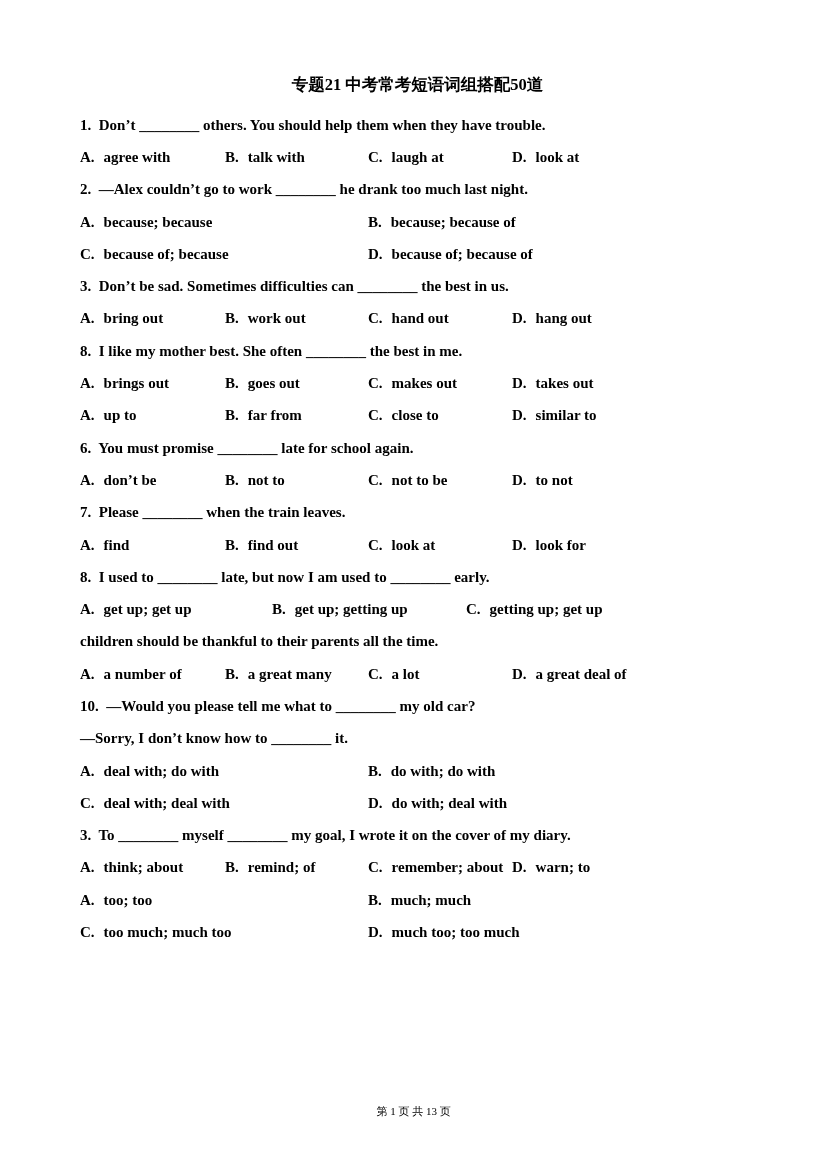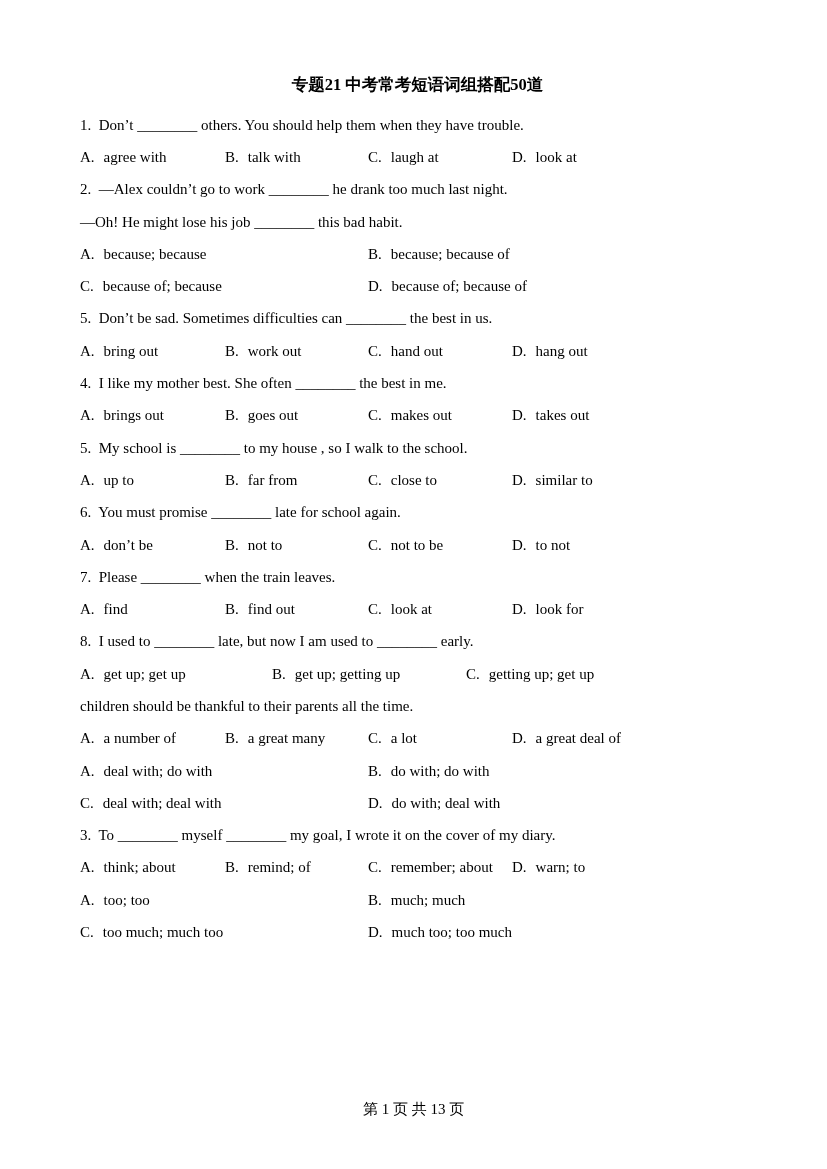--- a/index.html
+++ b/index.html
@@ -1,73 +1,73 @@
 <!DOCTYPE html>
 <html><head>
 <meta charset="utf-8">
 <style>
   html,body{margin:0;padding:0;background:#ffffff;}
   .page{position:relative;width:827px;height:1169px;background:#ffffff;font-family:"Liberation Serif","DejaVu Serif",serif;font-size:15px;color:#000;overflow:hidden;border-radius:19px;}
   .content{position:absolute;top:74px;left:80px;right:72px;}
   .title{margin:0 0 13px 0;text-align:center;font-weight:bold;font-size:16.5px;line-height:22px;white-space:pre;}
-  .line{display:flex;align-items:center;height:32.3px;white-space:pre;overflow:visible;}
+  .line{display:flex;align-items:center;height:32.3px;white-space:pre;overflow:visible;font-weight:bold;}
   .options-row{display:grid;align-items:center;}
   .cols-4{grid-template-columns:145px 143px 144px 1fr;}
   .cols-3{grid-template-columns:192px 194px 1fr;}
   .cols-2{grid-template-columns:288px 1fr;}
   .option{display:flex;align-items:baseline;white-space:pre;}
   .opt-label{margin-right:9px;}
-  .footer{position:absolute;left:0;right:0;bottom:50px;text-align:center;font-size:15px;white-space:pre;}
+  .footer{position:absolute;left:0;right:0;bottom:50px;text-align:center;font-size:11px;white-space:pre;}
 </style>
 </head>
 <body>
 
 <div class="page">
   <div class="content">
     <div class="title">专题21 中考常考短语词组搭配50道</div>
     <div id="questions">
         <div>
           <div class="line">1.  Don’t ________ others. You should help them when they have trouble.</div>
           <div class="line options-row cols-4"><div class="option"><span class="opt-label">A.</span><span class="opt-text">agree with</span></div><div class="option"><span class="opt-label">B.</span><span class="opt-text">talk with</span></div><div class="option"><span class="opt-label">C.</span><span class="opt-text">laugh at</span></div><div class="option"><span class="opt-label">D.</span><span class="opt-text">look at</span></div></div>
         </div>
         <div>
           <div class="line">2.  —Alex couldn’t go to work ________ he drank too much last night.</div>
-          <div class="line">—Oh! He might lose his job ________ this bad habit.</div>
           <div class="line options-row cols-2"><div class="option"><span class="opt-label">A.</span><span class="opt-text">because; because</span></div><div class="option"><span class="opt-label">B.</span><span class="opt-text">because; because of</span></div></div>
           <div class="line options-row cols-2"><div class="option"><span class="opt-label">C.</span><span class="opt-text">because of; because</span></div><div class="option"><span class="opt-label">D.</span><span class="opt-text">because of; because of</span></div></div>
         </div>
         <div>
-          <div class="line">5.  Don’t be sad. Sometimes difficulties can ________ the best in us.</div>
+          <div class="line">3.  Don’t be sad. Sometimes difficulties can ________ the best in us.</div>
           <div class="line options-row cols-4"><div class="option"><span class="opt-label">A.</span><span class="opt-text">bring out</span></div><div class="option"><span class="opt-label">B.</span><span class="opt-text">work out</span></div><div class="option"><span class="opt-label">C.</span><span class="opt-text">hand out</span></div><div class="option"><span class="opt-label">D.</span><span class="opt-text">hang out</span></div></div>
         </div>
         <div>
-          <div class="line">4.  I like my mother best. She often ________ the best in me.</div>
+          <div class="line">8.  I like my mother best. She often ________ the best in me.</div>
           <div class="line options-row cols-4"><div class="option"><span class="opt-label">A.</span><span class="opt-text">brings out</span></div><div class="option"><span class="opt-label">B.</span><span class="opt-text">goes out</span></div><div class="option"><span class="opt-label">C.</span><span class="opt-text">makes out</span></div><div class="option"><span class="opt-label">D.</span><span class="opt-text">takes out</span></div></div>
         </div>
         <div>
-          <div class="line">5.  My school is ________ to my house , so I walk to the school.</div>
           <div class="line options-row cols-4"><div class="option"><span class="opt-label">A.</span><span class="opt-text">up to</span></div><div class="option"><span class="opt-label">B.</span><span class="opt-text">far from</span></div><div class="option"><span class="opt-label">C.</span><span class="opt-text">close to</span></div><div class="option"><span class="opt-label">D.</span><span class="opt-text">similar to</span></div></div>
         </div>
         <div>
           <div class="line">6.  You must promise ________ late for school again.</div>
           <div class="line options-row cols-4"><div class="option"><span class="opt-label">A.</span><span class="opt-text">don’t be</span></div><div class="option"><span class="opt-label">B.</span><span class="opt-text">not to</span></div><div class="option"><span class="opt-label">C.</span><span class="opt-text">not to be</span></div><div class="option"><span class="opt-label">D.</span><span class="opt-text">to not</span></div></div>
         </div>
         <div>
           <div class="line">7.  Please ________ when the train leaves.</div>
           <div class="line options-row cols-4"><div class="option"><span class="opt-label">A.</span><span class="opt-text">find</span></div><div class="option"><span class="opt-label">B.</span><span class="opt-text">find out</span></div><div class="option"><span class="opt-label">C.</span><span class="opt-text">look at</span></div><div class="option"><span class="opt-label">D.</span><span class="opt-text">look for</span></div></div>
         </div>
         <div>
           <div class="line">8.  I used to ________ late, but now I am used to ________ early.</div>
           <div class="line options-row cols-3"><div class="option"><span class="opt-label">A.</span><span class="opt-text">get up; get up</span></div><div class="option"><span class="opt-label">B.</span><span class="opt-text">get up; getting up</span></div><div class="option"><span class="opt-label">C.</span><span class="opt-text">getting up; get up</span></div></div>
         </div>
         <div>
           <div class="line">children should be thankful to their parents all the time.</div>
           <div class="line options-row cols-4"><div class="option"><span class="opt-label">A.</span><span class="opt-text">a number of</span></div><div class="option"><span class="opt-label">B.</span><span class="opt-text">a great many</span></div><div class="option"><span class="opt-label">C.</span><span class="opt-text">a lot</span></div><div class="option"><span class="opt-label">D.</span><span class="opt-text">a great deal of</span></div></div>
         </div>
         <div>
+          <div class="line">10.  —Would you please tell me what to ________ my old car?</div>
+          <div class="line">—Sorry, I don’t know how to ________ it.</div>
           <div class="line options-row cols-2"><div class="option"><span class="opt-label">A.</span><span class="opt-text">deal with; do with</span></div><div class="option"><span class="opt-label">B.</span><span class="opt-text">do with; do with</span></div></div>
           <div class="line options-row cols-2"><div class="option"><span class="opt-label">C.</span><span class="opt-text">deal with; deal with</span></div><div class="option"><span class="opt-label">D.</span><span class="opt-text">do with; deal with</span></div></div>
         </div>
         <div>
           <div class="line">3.  To ________ myself ________ my goal, I wrote it on the cover of my diary.</div>
           <div class="line options-row cols-4"><div class="option"><span class="opt-label">A.</span><span class="opt-text">think; about</span></div><div class="option"><span class="opt-label">B.</span><span class="opt-text">remind; of</span></div><div class="option"><span class="opt-label">C.</span><span class="opt-text">remember; about</span></div><div class="option"><span class="opt-label">D.</span><span class="opt-text">warn; to</span></div></div>
         </div>
         <div>
           <div class="line options-row cols-2"><div class="option"><span class="opt-label">A.</span><span class="opt-text">too; too</span></div><div class="option"><span class="opt-label">B.</span><span class="opt-text">much; much</span></div></div>
           <div class="line options-row cols-2"><div class="option"><span class="opt-label">C.</span><span class="opt-text">too much; much too</span></div><div class="option"><span class="opt-label">D.</span><span class="opt-text">much too; too much</span></div></div>

